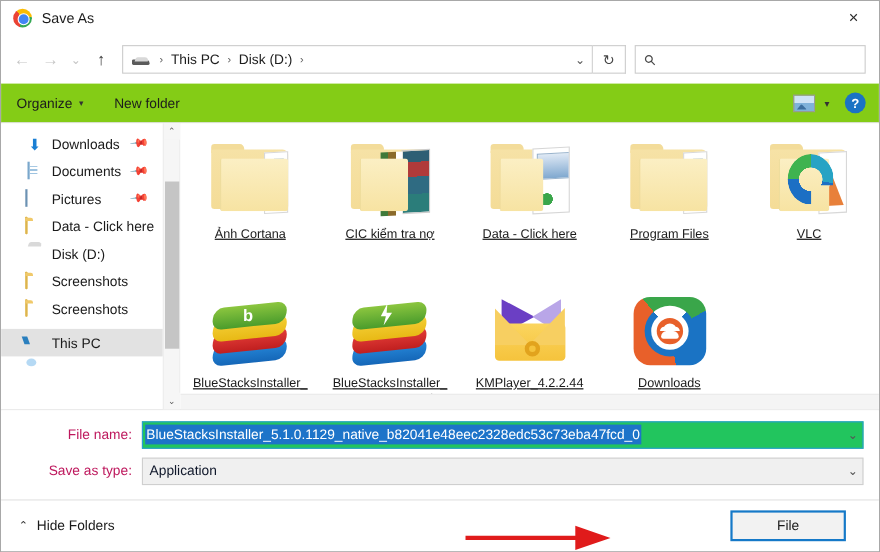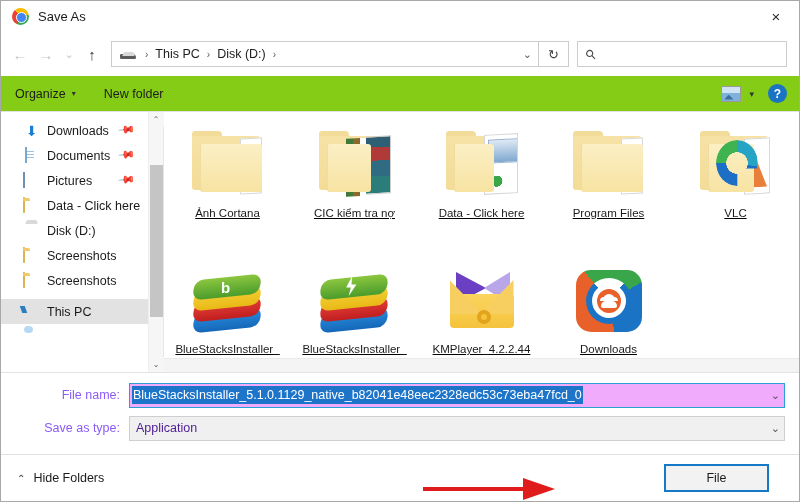--- a/index.html
+++ b/index.html
@@ -602,28 +602,28 @@
     align-items: center;
     height: 26px;
     margin-bottom: 7px;
     padding-right: 14px;
   }
   .formlabel {
     width: 128px;
     text-align: right;
     padding-right: 9px;
     font-size: 12.5px;
-    color: #8b5cf6;
+    color: #be185d;
     flex: 0 0 auto;
   }
   .filename-field {
     flex: 1 1 auto;
     height: 25px;
     border: 1px solid #2a9fd4;
-    background: #f0abfc;
+    background: #22c55e;
     display: flex;
     align-items: center;
     padding: 0 4px 0 2px;
     min-width: 0;
   }
   .filename-value {
     background: #1d74c9;
     color: #ffffff;
     font-size: 12.5px;
     padding: 1px 1px;
@@ -643,21 +643,21 @@
     height: 25px;
     border: 1px solid #cfcfcf;
     background: #f0f0f0;
     display: flex;
     align-items: center;
     padding: 0 4px 0 6px;
     min-width: 0;
   }
   .type-value {
     font-size: 12.5px;
-    color: #4c1d95;
+    color: #0f172a;
     white-space: nowrap;
   }
 
   
   .footer {
     flex: 0 0 auto;
     height: 47px;
     border-top: 1px solid #e2e2e2;
     display: flex;
     align-items: center;

